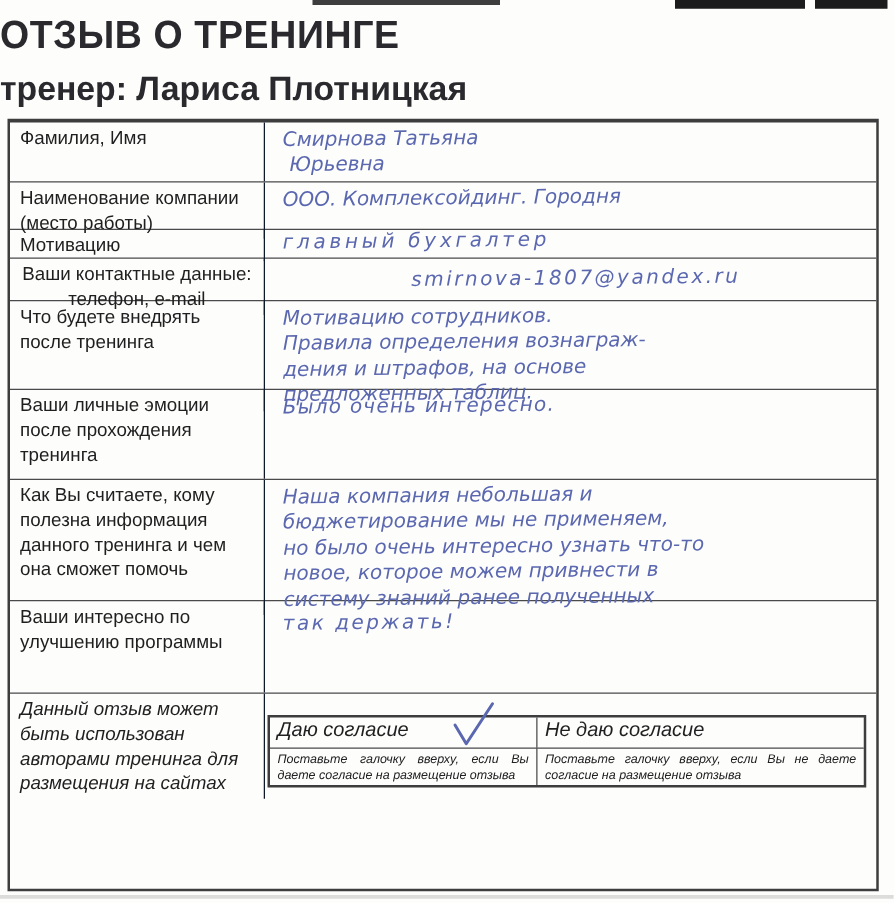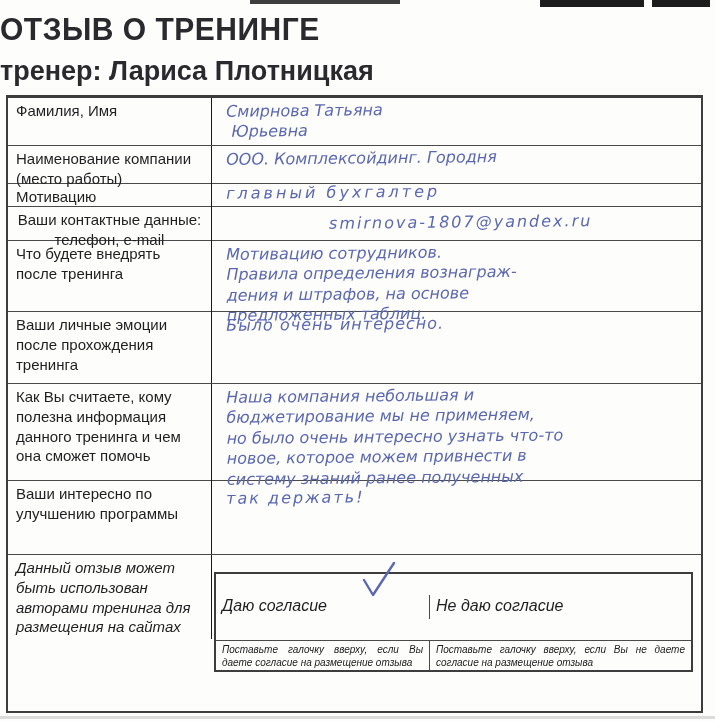--- a/index.html
+++ b/index.html
@@ -50,21 +50,21 @@
   .r7 .ans{letter-spacing:1px;}
   .r9 .ans{padding-top:8px;letter-spacing:2px;}
 
   
   .consent-wrap{position:relative;padding:0;}
   .consent{
     position:absolute;left:2px;top:17px;width:479px;
     border:2px solid #3d3d3d;box-sizing:border-box;background:#fdfdfc;
   }
   .c-row{display:grid;grid-template-columns:214px 1fr;}
-  .c-cell{box-sizing:border-box;padding:2px 6px;margin-top:21px;}
+  .c-cell{box-sizing:border-box;padding:2px 6px;}
   .c-cell.first{border-right:1px solid #4a4a4a;}
   .c-head .c-cell{font-size:16px;color:#1f1f1f;height:24px;}
   .c-note .c-cell{font-size:10px;line-height:1.3;color:#202020;border-top:1px solid #4a4a4a;
                   height:30px;text-align:justify;}
   .checkmark{
     position:absolute;left:142px;top:-16px;width:42px;height:42px;pointer-events:none;
   }
 </style>
 </head>
 <body>

